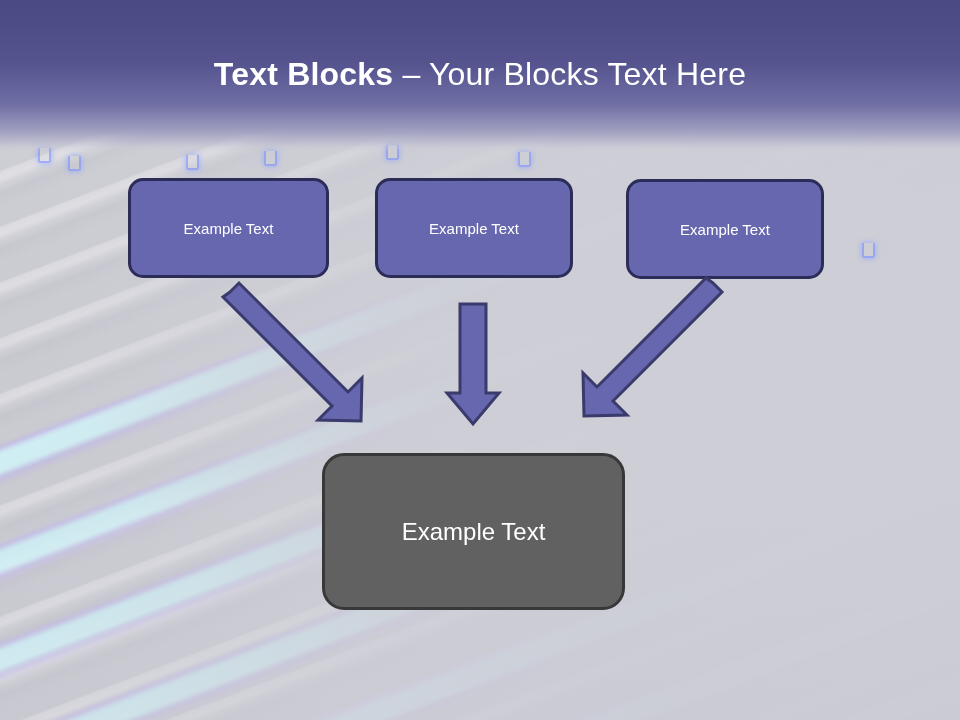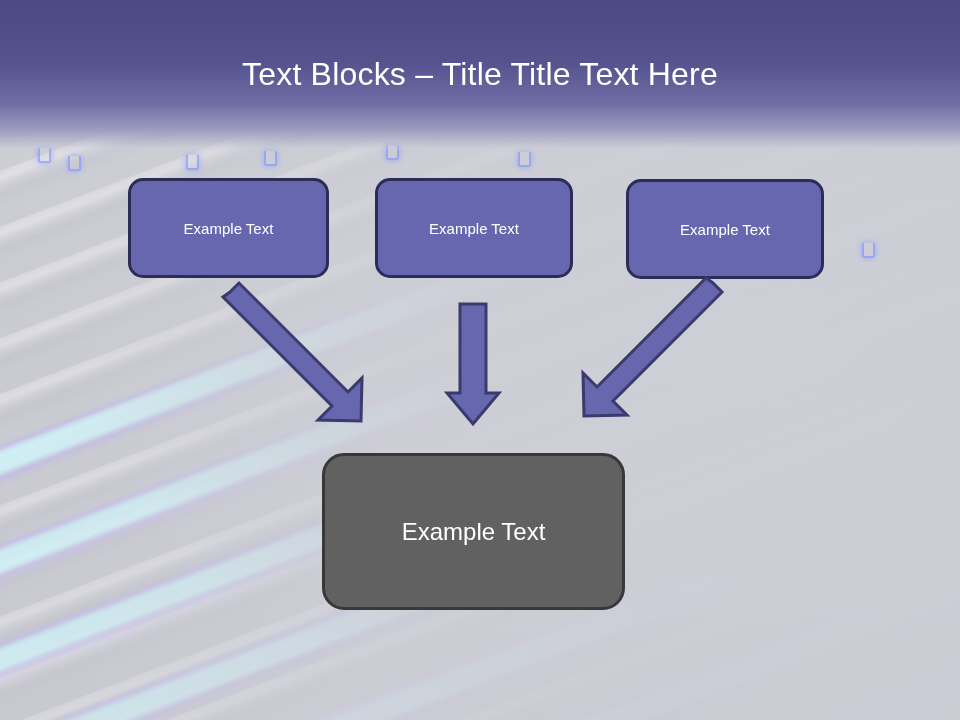--- a/index.html
+++ b/index.html
@@ -132,21 +132,21 @@
     left: 0;
     top: 52px;
     width: 960px;
     text-align: center;
     color: #ffffff;
     font-size: 32px;
     line-height: 44px;
     letter-spacing: 0.2px;
     white-space: nowrap;
   }
-  .title-strong { font-weight: normal; }
+  .title-strong { font-weight: bold; }
   .title-rest { font-weight: normal; }
 
   
   .box-top {
     position: absolute;
     box-sizing: border-box;
     height: 100px;
     background: #6667ae;
     border: 3px solid #2c2c58;
     border-radius: 15px;
@@ -209,21 +209,21 @@
       <div class="glyph" style="left: 38px; top: 148px;"></div>
       <div class="glyph" style="left: 68px; top: 156px;"></div>
       <div class="glyph" style="left: 186px; top: 155px;"></div>
       <div class="glyph" style="left: 264px; top: 151px;"></div>
       <div class="glyph" style="left: 386px; top: 145px;"></div>
       <div class="glyph" style="left: 518px; top: 152px;"></div>
       <div class="glyph" style="left: 862px; top: 243px;"></div>
     </div>
 
   <div class="title-band"></div>
-  <div class="title-text"><span class="title-strong">Text Blocks</span><span class="title-rest"> – </span><span class="title-rest">Title Title Text Here</span></div>
+  <div class="title-text"><span class="title-strong">Text Blocks</span><span class="title-rest"> – </span><span class="title-rest">Your Blocks Text Here</span></div>
 
   <div id="box-1" class="box-top">
     <span>Example Text</span>
   </div>
   <div id="box-2" class="box-top">
     <span>Example Text</span>
   </div>
   <div id="box-3" class="box-top">
     <span>Example Text</span>
   </div>

